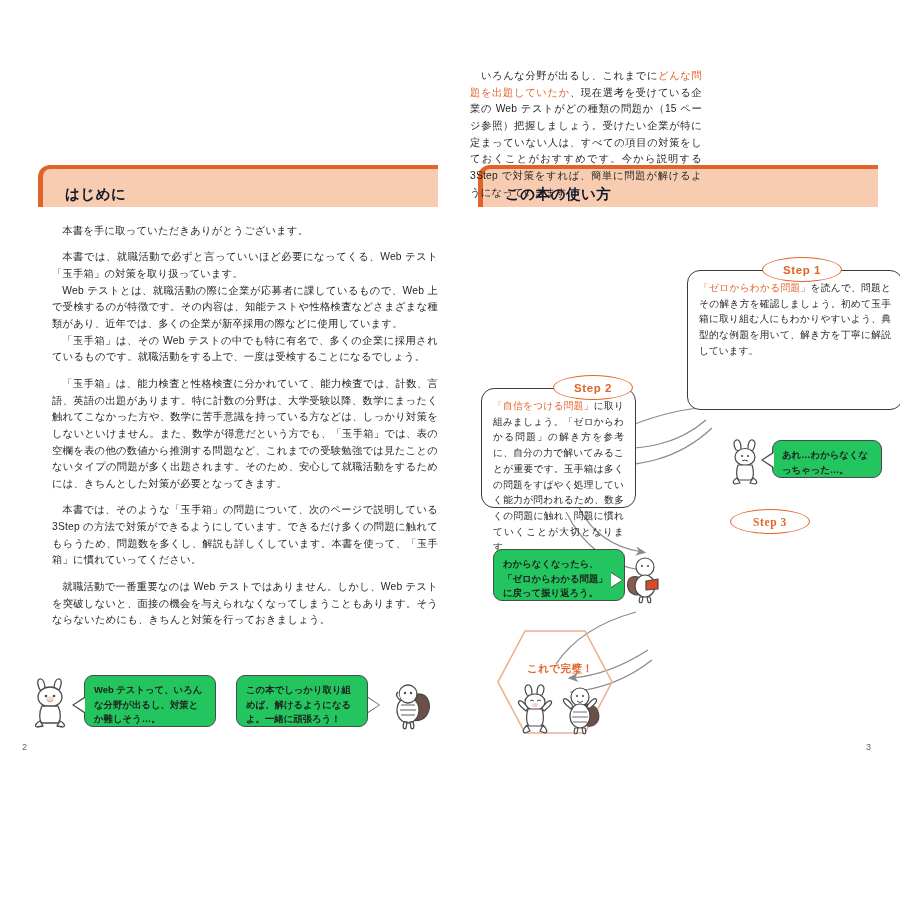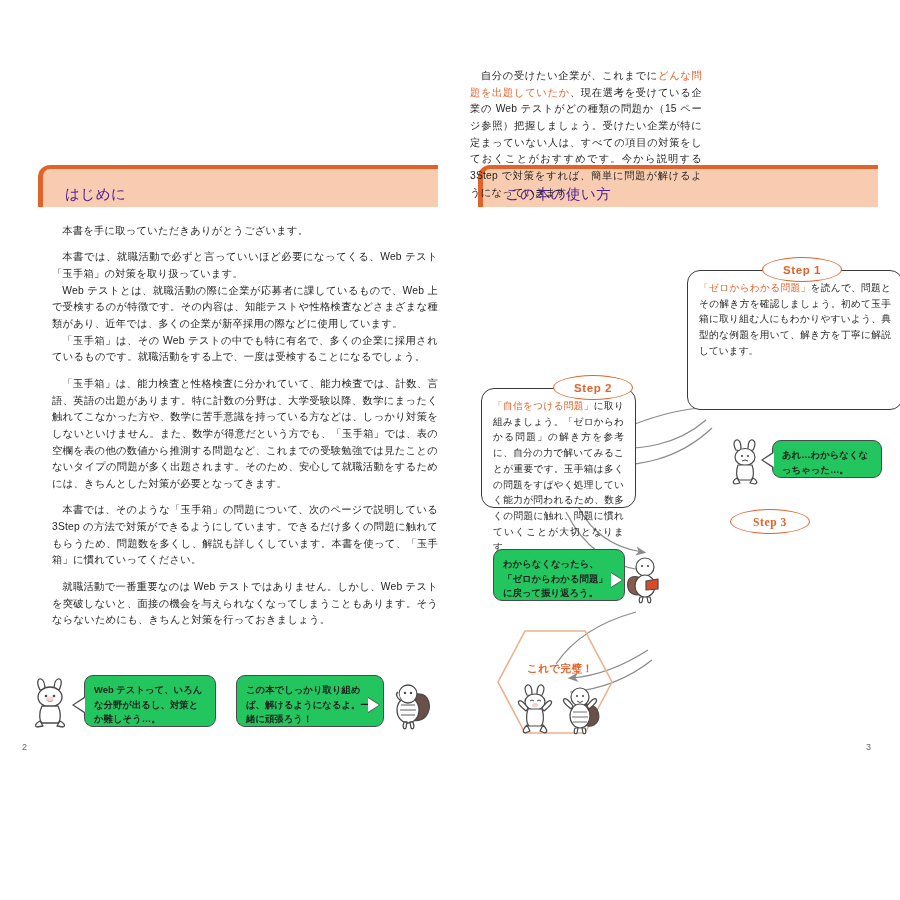--- a/index.html
+++ b/index.html
@@ -40,22 +40,22 @@
     background: #f8ccb0;
     border-left: 5px solid #e2632a;
     border-top: 4px solid #e2632a;
     border-top-left-radius: 12px;
     box-sizing: border-box;
     display: flex;
     align-items: center;
   }
   .banner-text {
     font-size: 14.5px;
-    font-weight: normal;
-    color: #4c1d95;
+    font-weight: bold;
+    color: #0f172a;
     margin-left: 22px;
     letter-spacing: 0.5px;
     margin-top: 12px;
   }
 
   
   .bodycol {
     position: absolute;
     font-size: 10.3px;
     line-height: 1.62;
@@ -256,21 +256,21 @@
       <ellipse cx="22" cy="23" rx="3.6" ry="2.4" fill="#f3c8bd" opacity="0.75"></ellipse>
     </svg>
   </div>
 
   <div class="tail tail-left-b" style="left:72px; top:697px;"></div>
   <div class="tail tail-left" style="left:74px; top:698px;"></div>
   <div class="bubble" style="left:84px; top:675px; width:132px; height:52px;">
     <span>Web テストって、いろんな分野が出るし、対策とか難しそう…。</span>
   </div>
 
-  <div class="bubble" style="left:236px; top:675px; width:148px; height:52px;">
+  <div class="bubble" style="left:236px; top:675px; width:132px; height:52px;">
     <span>この本でしっかり取り組めば、解けるようになるよ。一緒に頑張ろう！</span>
   </div>
   <div class="tail tail-right-b" style="left:368px; top:697px;"></div>
   <div class="tail tail-right" style="left:368px; top:698px;"></div>
 
   <div class="char" style="left:388px; top:678px; width:48px; height:54px;">
     <svg viewBox="0 0 48 54" width="48" height="54">
       <g stroke="#4a4a4a" stroke-width="1.3" stroke-linejoin="round">
         <path d="M30,16 C42,16 44,30 38,38 C33,44 22,44 18,38 C14,31 18,17 30,16 Z" fill="#6b5048"></path>
         <ellipse cx="20" cy="32" rx="11" ry="13" fill="#fff"></ellipse>
@@ -293,21 +293,21 @@
 
   <div class="pageno" id="pageno-left">2</div>
 
   <div class="page" id="page-right">
     <div class="banner">
       <span class="banner-text">この本の使い方</span>
     </div>
   </div>
 
   <div class="bodycol" id="right-body">
-    <p><span>　自分の受けたい企業が、これまでに</span><span class="hl">どんな問題を出題していたか</span><span>、現在選考を受けている企業の Web テストがどの種類の問題か（15 ページ参照）把握しましょう。受けたい企業が特に定まっていない人は、すべての項目の対策をしておくことがおすすめです。今から説明する 3Step で対策をすれば、簡単に問題が解けるようになっていきます。</span></p>
+    <p><span>　いろんな分野が出るし、これまでに</span><span class="hl">どんな問題を出題していたか</span><span>、現在選考を受けている企業の Web テストがどの種類の問題か（15 ページ参照）把握しましょう。受けたい企業が特に定まっていない人は、すべての項目の対策をしておくことがおすすめです。今から説明する 3Step で対策をすれば、簡単に問題が解けるようになっていきます。</span></p>
   </div>
 
   <div class="steplabel" style="left:762px; top:257px;">
     <span>Step 1</span>
   </div>
   <div class="stepbox" style="left:687px; top:270px; width:216px; height:140px;font-family:Liberation Serif, serif;">
     <p><span class="hl">「ゼロからわかる問題」</span><span>を読んで、問題とその解き方を確認しましょう。初めて玉手箱に取り組む人にもわかりやすいよう、典型的な例題を用いて、解き方を丁寧に解説しています。</span></p>
   </div>
 
   <div class="steplabel" style="left:553px; top:375px;">

